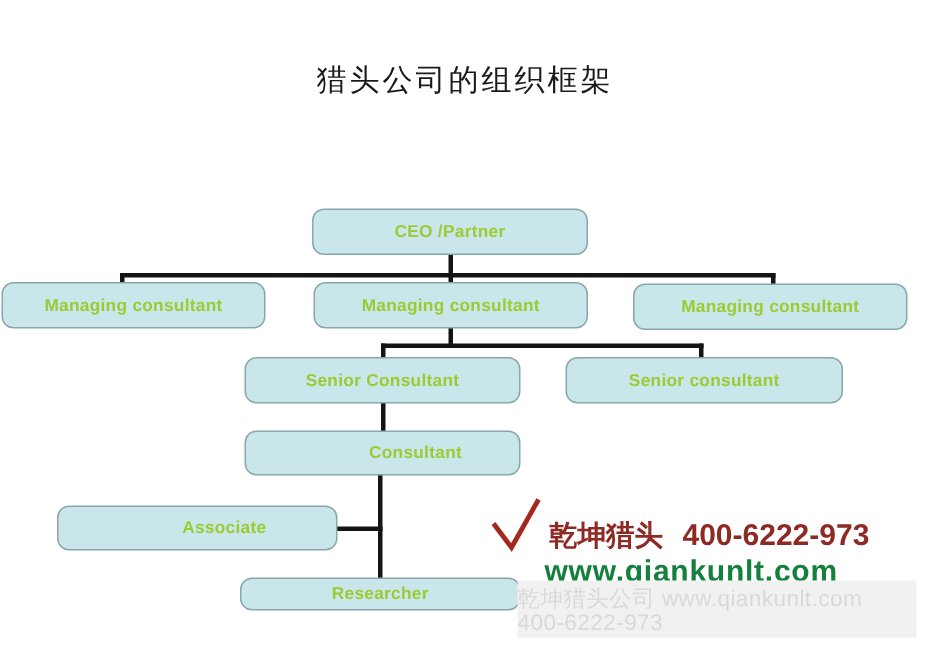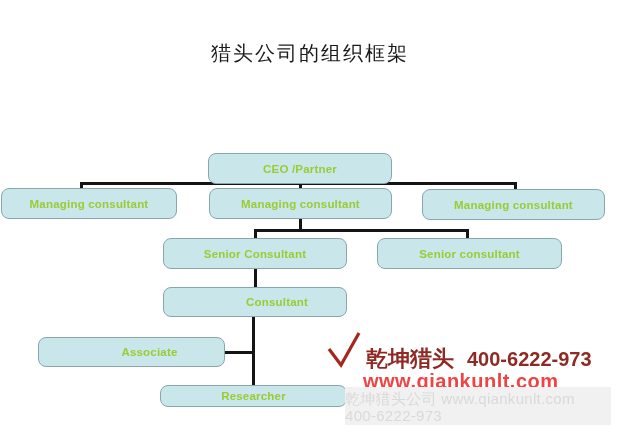--- a/index.html
+++ b/index.html
@@ -33,30 +33,30 @@
     letter-spacing:.2px;
     white-space:nowrap;
   }
   .line{position:absolute;background:#141414;}
   .brand-line1{
     position:absolute;left:366px;top:344px;
     white-space:nowrap;
   }
   .brand-company{
     font-family:"DejaVu Serif","Liberation Serif",serif;
-    font-weight:bold;font-size:22px;color:#8e2a23;margin-top:40px;
+    font-weight:bold;font-size:19px;color:#8e2a23;margin-top:40px;
   }
   .brand-phone{
     font-family:"Liberation Sans","DejaVu Sans",sans-serif;
     font-weight:bold;font-size:20px;color:#8e2a23;
     margin-left:13px;
   }
   .brand-site{
     position:absolute;left:363px;top:370px;
-    font-weight:bold;font-size:20px;color:#ef4444;
+    font-weight:bold;font-size:20px;color:#15803d;
     letter-spacing:.5px;white-space:nowrap;
   }
   .wm-strip{
     position:absolute;left:345px;top:387px;
     width:266px;height:38px;
     background:#f1f1f1;
   }
   .wm-text{
     position:absolute;left:0;
     font-size:15px;color:#d9d9d9;
@@ -78,21 +78,21 @@
   <div class="line" style="left:80px;top:182px;width:3px;height:9px;"></div>
   <div class="line" style="left:514px;top:182px;width:3px;height:10px;"></div>
   <div class="line" style="left:299px;top:218px;width:3px;height:14px;"></div>
   <div class="line" style="left:254px;top:229px;width:215px;height:3px;"></div>
   <div class="line" style="left:254px;top:229px;width:3px;height:11px;"></div>
   <div class="line" style="left:466px;top:229px;width:3px;height:11px;"></div>
   <div class="line" style="left:254px;top:268px;width:3px;height:21px;"></div>
   <div class="line" style="left:252px;top:316px;width:3px;height:71px;"></div>
   <div class="line" style="left:224px;top:351px;width:31px;height:3px;"></div>
 
-  <div class="node" style="left:208px;top:139px;width:184px;height:31px;margin-top:14px;">
+  <div class="node" style="left:208px;top:139px;width:184px;height:31px;">
     <span>CEO /Partner</span>
   </div>
 
   <div class="node" style="left:1px;top:188px;width:176px;height:31px;">
     <span>Managing consultant</span>
   </div>
 
   <div class="node" style="left:209px;top:188px;width:183px;height:31px;">
     <span>Managing consultant</span>
   </div>

